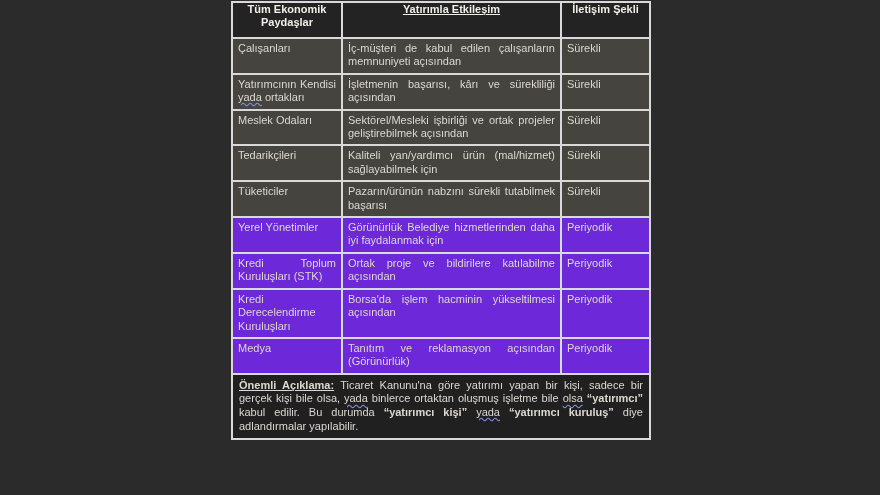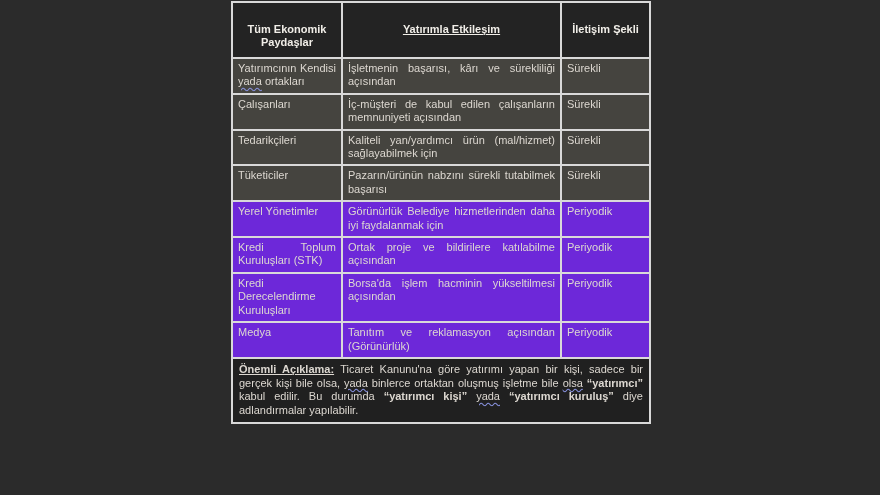--- a/index.html
+++ b/index.html
@@ -28,21 +28,21 @@
     color: #ddd8d1;
     padding: 3px 5px 4px 5px;
     word-wrap: break-word;
   }
   .stakeholder-table th {
     font-weight: bold;
     color: #f1eee8;
     text-align: center;
     background: #232323;
     height: 30px;
-    padding-top: 20px;
+    padding-top: 0;
   }
   col.c1 { width: 110px; }
   col.c2 { width: 219px; }
   col.c3 { width: 89px; }
   td.c1 { text-align: justify; }
   td.c2 { text-align: justify; }
   td.c3 { text-align: left; }
   tr.light td { background: #45443f; }
   tr.dark  td { background: #6d28d9; }
   tfoot td.note {
@@ -72,27 +72,32 @@
     </colgroup>
     <thead>
       <tr>
           <th class="c1"><span>Tüm Ekonomik Paydaşlar</span></th>
           <th class="c2"><span class="u-solid">Yatırımla  Etkileşim</span></th>
           <th class="c3"><span>İletişim Şekli</span></th>
         </tr>
     </thead>
     <tbody>
         <tr class="light">
+          <td class="c1"><span>Çalışanları</span></td>
+          <td class="c2">İç-müşteri de kabul edilen çalışanların memnuniyeti açısından</td>
+          <td class="c3">Sürekli</td>
+        </tr>
+        <tr class="light">
           <td class="c1"><span>Yatırımcının Kendisi </span><span class="u-wavy">yada</span><span> ortakları</span></td>
           <td class="c2">İşletmenin başarısı, kârı ve sürekliliği açısından</td>
           <td class="c3">Sürekli</td>
         </tr>
         <tr class="light">
-          <td class="c1"><span>Çalışanları</span></td>
-          <td class="c2">İç-müşteri de kabul edilen çalışanların memnuniyeti açısından</td>
+          <td class="c1"><span>Meslek Odaları</span></td>
+          <td class="c2">Sektörel/Mesleki işbirliği ve ortak projeler geliştirebilmek açısından</td>
           <td class="c3">Sürekli</td>
         </tr>
         <tr class="light">
           <td class="c1"><span>Tedarikçileri</span></td>
           <td class="c2">Kaliteli yan/yardımcı ürün (mal/hizmet) sağlayabilmek için</td>
           <td class="c3">Sürekli</td>
         </tr>
         <tr class="light">
           <td class="c1"><span>Tüketiciler</span></td>
           <td class="c2">Pazarın/ürünün nabzını sürekli tutabilmek başarısı</td>

